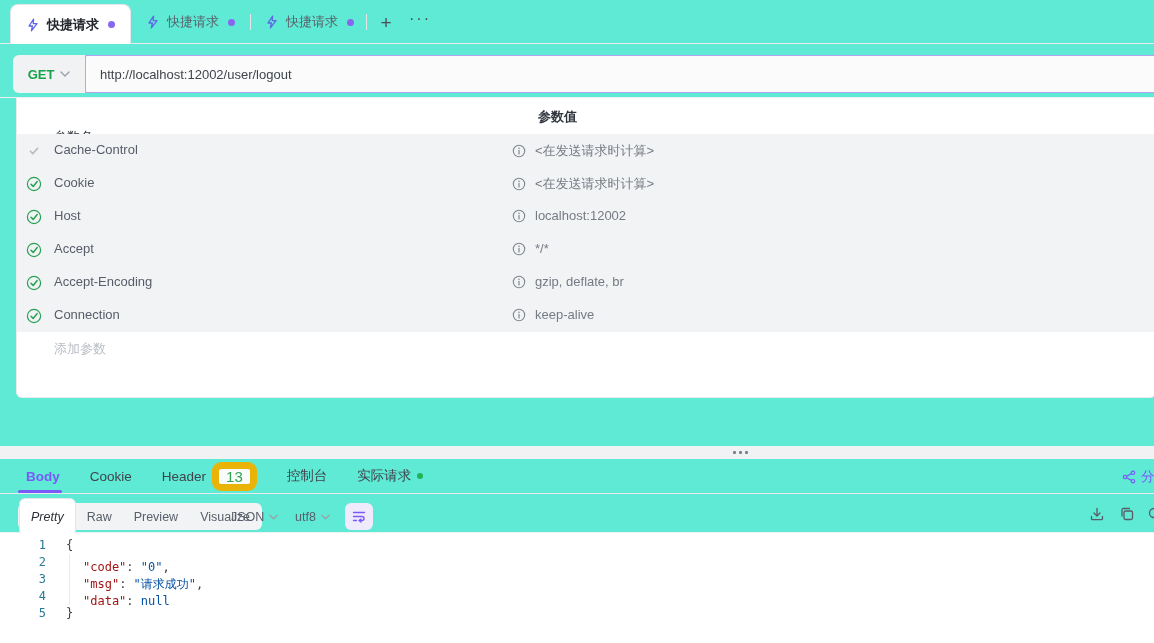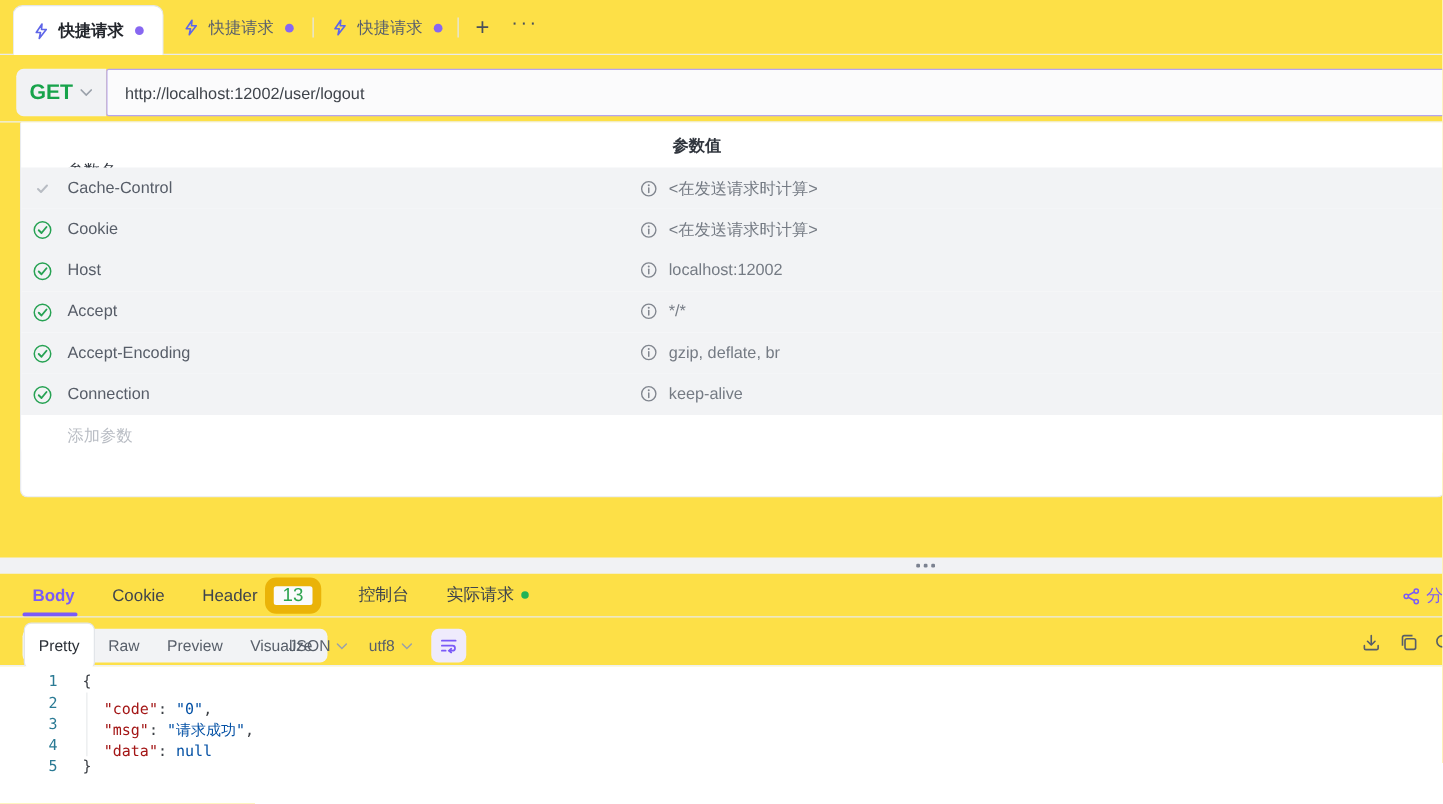--- a/index.html
+++ b/index.html
@@ -1,35 +1,35 @@
 <!DOCTYPE html>
 <html><head>
 <meta charset="utf-8">
 <style>
   html,body{margin:0;padding:0;background:#fff;}
-  #canvas{position:relative;width:1154px;height:643px;background:#fde047;overflow:hidden;
+  #canvas{position:relative;width:1154px;height:643px;background:#5eead4;overflow:hidden;
     font-family:"Liberation Sans","DejaVu Sans",sans-serif;font-size:13px;color:#24282f;}
   svg{display:block;}
 
   
   .tabbar{position:absolute;left:0;top:0;right:0;height:44px;display:flex;align-items:flex-end;padding-left:10px;box-sizing:border-box;}
   .bar-line{position:absolute;left:0;right:0;top:43px;height:1px;background:#e9eaec;z-index:0;}
   .top-tab{position:relative;display:flex;align-items:center;gap:7px;height:44px;padding:0 15px;color:#5a606c;cursor:default;z-index:1;}
   .top-tab .tab-label{font-size:13px;}
   .top-tab.active{height:39px;background:#fff;border:1px solid #e3e6ea;border-bottom:none;border-radius:8px 8px 0 0;z-index:2;color:#23262c;font-weight:700;}
   .tab-dot{width:7px;height:7px;border-radius:50%;background:#8767f1;margin-left:2px;}
   .tab-sep{position:absolute;left:0;top:14px;width:1px;height:16px;background:#e4e6e9;}
   .icon-btn{position:relative;display:flex;align-items:center;justify-content:center;width:34px;height:44px;color:#4a505a;z-index:1;}
   .plus-glyph{font-size:19px;line-height:1;color:#4a505a;}
   .more-glyph{font-size:16px;letter-spacing:2px;color:#4a505a;margin-top:-6px;}
   .icon-btn.plus::before{content:'';position:absolute;left:-3px;top:14px;width:1px;height:16px;background:#e4e6e9;}
 
   
   .method-box{position:absolute;left:13px;top:55px;width:72px;height:38px;background:#f1f2f4;border-radius:6px 0 0 6px;display:flex;align-items:center;justify-content:center;gap:6px;box-sizing:border-box;}
-  .method-label{color:#17a34a;font-weight:700;font-size:17px;}
+  .method-label{color:#17a34a;font-weight:700;font-size:13px;}
   .url-input{position:absolute;left:85px;top:55px;width:1075px;height:38px;box-sizing:border-box;border:1px solid #b5a4ef;background:#fbfbfc;border-radius:2px;padding:0 14px;font-family:"Liberation Sans","DejaVu Sans",sans-serif;font-size:13px;color:#3f444b;outline:none;}
   .section-line{position:absolute;left:0;right:0;top:97px;height:1px;background:#edeff1;}
 
   
   .params{position:absolute;left:16px;right:-2px;top:98px;height:300px;box-sizing:border-box;border:1px solid #e9ebee;border-top:none;border-radius:0 0 6px 6px;background:#fff;}
   .p-header{position:relative;height:36px;background:#fff;}
   .p-header .col-name{position:absolute;left:37px;top:10px;color:#31363e;margin-top:20px;}
   .p-header .col-value{position:absolute;left:521px;top:10px;color:#31363e;font-weight:bold;}
   .p-row{position:relative;height:33px;background:#f2f3f5;}
   .p-check{position:absolute;left:9px;top:9px;width:16px;height:16px;}
@@ -52,21 +52,21 @@
   .resp-tab.active{color:#7a5af8;font-weight:600;}
   .resp-tab.active::after{content:'';position:absolute;left:-8px;bottom:0;width:44px;height:3px;border-radius:2px;background:#7a5af8;}
   .resp-badge{font-size:15px;color:#2ea44f;background:#fafbfb;border:7px solid #eab308;border-radius:9px;padding:1px 7px;line-height:13px;}
   .resp-dot{width:6px;height:6px;border-radius:50%;background:#22b357;}
   .share{position:absolute;left:1122px;top:468px;display:flex;align-items:center;gap:5px;color:#7b5bf6;white-space:nowrap;font-size:13.5px;}
 
   
   .toolbar{position:absolute;left:0;right:0;top:494px;height:39px;border-bottom:1px solid #eef0f2;box-sizing:border-box;}
   .seg-group{position:absolute;left:18px;top:9px;height:27px;background:#f2f3f5;border-radius:6px;display:flex;align-items:center;padding:0 1px;box-sizing:border-box;}
   .seg-btn{height:25px;border:none;background:transparent;border-radius:6px;padding:0 11px;font-size:12.5px;color:#585f6a;font-family:inherit;display:flex;align-items:center;}
-  .seg-btn.active{background:#fff;border:1px solid #e2e5e9;color:#2b3037;box-sizing:border-box;height:38px;}
+  .seg-btn.active{background:#fff;border:1px solid #e2e5e9;color:#2b3037;box-sizing:border-box;height:38px;font-style:italic;}
   .dd{position:absolute;top:9px;height:27px;display:flex;align-items:center;gap:5px;font-size:12.5px;color:#585f6a;justify-content:space-between;}
   .dd.json{left:231px;}
   .dd.utf8{left:295px;}
   .wrap-btn{position:absolute;left:345px;top:9px;width:28px;height:27px;background:#efebfc;border-radius:6px;display:flex;align-items:center;justify-content:center;}
   .tool-ico{position:absolute;top:12px;color:#565d68;}
   .tool-ico.dl{left:1089px;}
   .tool-ico.copy{left:1119px;}
   .tool-ico.search{left:1147px;}
 
   

